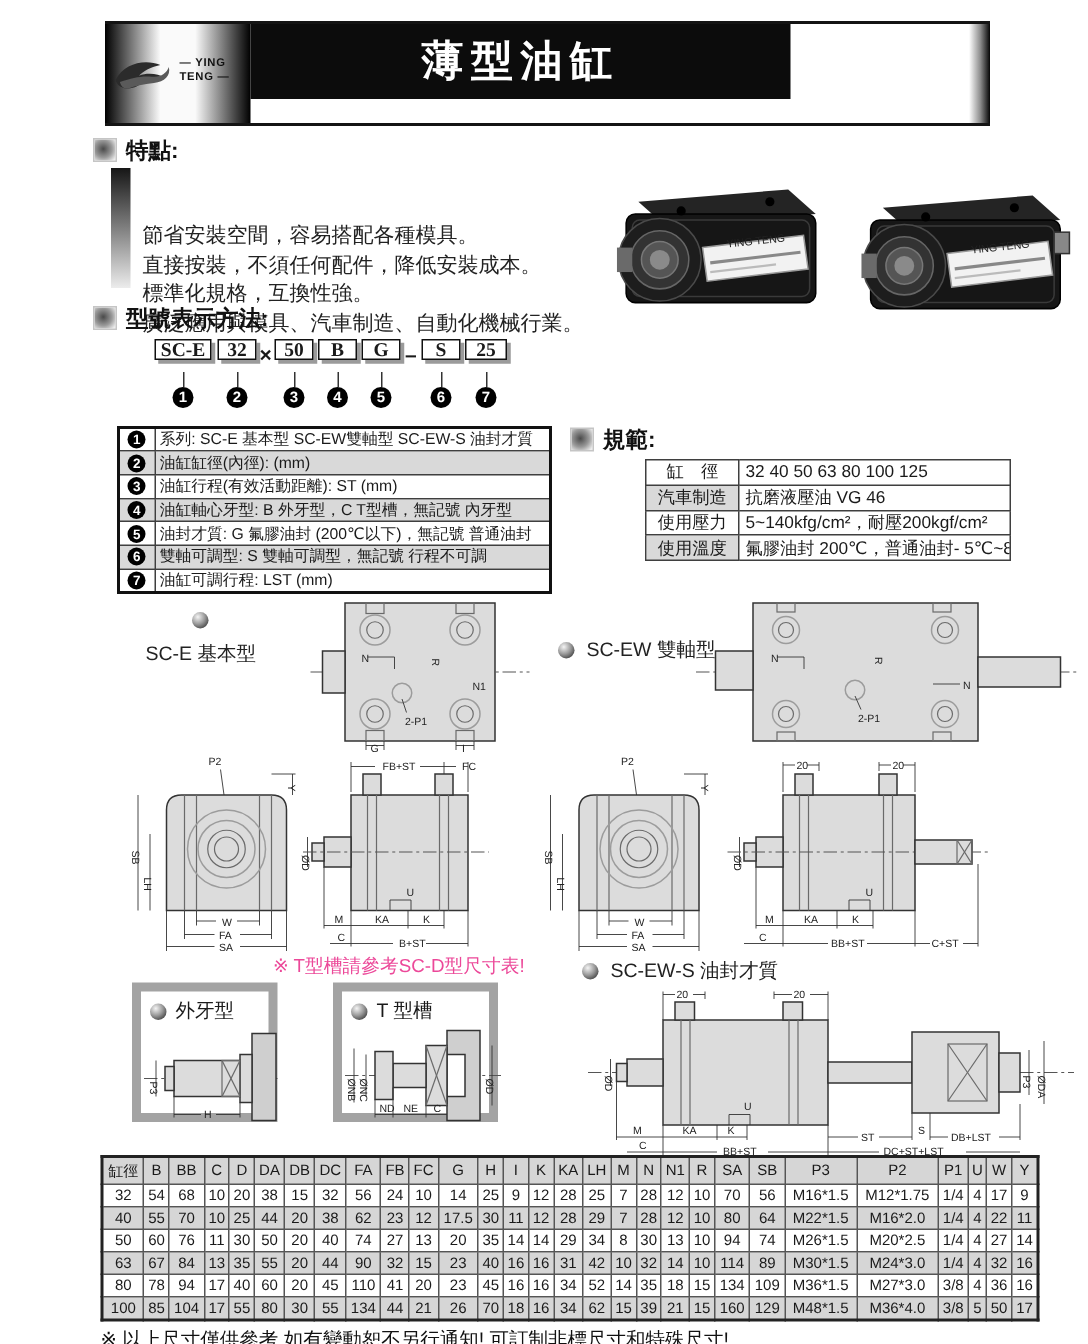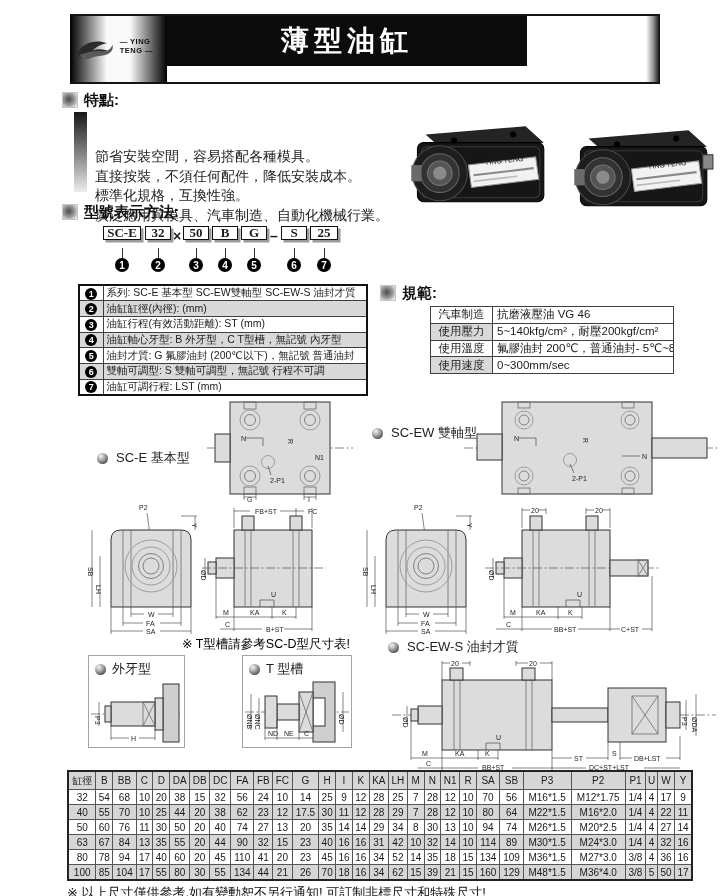--- a/index.html
+++ b/index.html
@@ -61,32 +61,32 @@
   .spec td.sp-l { width:62px; text-align:center; padding:0; }
   .spec tr:nth-child(even) td.sp-l { background:#d9d9d9; }
 
   
   .dim { width:626px; border:2px solid #222; table-layout:auto; }
   .dim th, .dim td { border:1px solid #555; font-size:10px; text-align:center;
                      white-space:nowrap; padding:1.5px 1px; font-weight:normal; }
   .dim thead th { background:#d6d6d6; }
   .dim tbody tr:nth-child(even) td { background:#d6d6d6; }
 
-  .note { font-size:12.5px; color:#000000; }
+  .note { font-size:12.5px; color:#ec4899; }
   .footer-note { font-size:13px; color:#111; white-space:nowrap; }
 
   
   svg text { font-family:"Liberation Sans","DejaVu Sans",sans-serif; font-size:7px; fill:#222; }
   .body { fill:#dcdcdc; stroke:#333; stroke-width:1; }
   .wall { fill:#cfcfcf; stroke:#333; stroke-width:1; }
   .lt   { fill:none; stroke:#9c9c9c; stroke-width:1; }
   .ln   { fill:none; stroke:#6a6a6a; stroke-width:.8; }
   .cl   { fill:none; stroke:#555; stroke-width:.7; stroke-dasharray:9 2.5 2 2.5; }
   .dim-l{ fill:none; stroke:#333; stroke-width:.6; }
-  .panel-box { border:1px solid #a3a3a3; background:#fff; }
+  .panel-box { border:6px solid #a3a3a3; background:#fff; }
   .panel-head { display:flex; align-items:center; gap:6px; font-size:13px; padding:4px 0 0 6px; }
 </style>
 </head>
 <body>
 
 <div class="abs" style="left:0;top:0;width:725px;height:896px;">
 
   <div class="abs header">
     <div class="abs logo-block">
       <svg width="70" height="34" viewBox="0 0 70 36">
@@ -206,40 +206,40 @@
           <td class="lg-n"><span class="numcirc sm">7</span></td>
           <td class="lg-t">油缸可調行程: LST (mm)</td>
         </tr>
   </tbody>
     </table>
 
   <div class="abs sec-icon" style="left:380px;top:285px;"></div>
   <div class="abs sec-head" style="left:402px;top:284px;">規範:</div>
   <table class="abs spec" style="left:430px;top:306px;">
     <tbody>
+        <tr>
+          <td class="sp-l">缸　徑</td>
+          <td>32 40 50 63 80 100 125</td>
+        </tr>
     <tr>
           <td class="sp-l">汽車制造</td>
           <td>抗磨液壓油 VG 46</td>
         </tr>
     <tr>
           <td class="sp-l">使用壓力</td>
           <td>5~140kfg/cm²，耐壓200kgf/cm²</td>
         </tr>
     <tr>
           <td class="sp-l">使用溫度</td>
           <td>氟膠油封 200℃，普通油封- 5℃~80℃</td>
         </tr>
-    <tr>
-          <td class="sp-l">使用速度</td>
-          <td>0~300mm/sec</td>
-        </tr>
   </tbody>
     </table>
 
-  <div class="abs dg-label" style="left:97px;top:449px;">
+  <div class="abs dg-label" style="left:97px;top:408px;flex-direction:column;">
     <span class="sphere"></span>
     <span>SC-E 基本型</span>
   </div>
 
   <svg class="abs" style="left:205px;top:396px;" width="150" height="106" viewBox="0 0 150 106">
     <line x1="2" y1="52" x2="148" y2="52" class="cl"></line>
     <rect x="25" y="6" width="100" height="92" class="body"></rect>
     <rect x="10" y="38" width="15" height="28" class="body"></rect>
     <rect x="39" y="6" width="12" height="7" class="ln"></rect>
       <rect x="99" y="6" width="12" height="7" class="ln"></rect>
@@ -485,21 +485,21 @@
       <line x1="10" y1="24" x2="10" y2="48" class="dim-l"></line>
       <text x="11" y="39" transform="rotate(90 9 36)">P3</text>
       <line x1="22" y1="48" x2="22" y2="62" class="dim-l"></line>
         <line x1="66" y1="52" x2="66" y2="62" class="dim-l"></line>
       <line x1="22" y1="60" x2="40" y2="60" class="dim-l"></line>
         <line x1="50" y1="60" x2="66" y2="60" class="dim-l"></line>
       <text x="42" y="62.5">H</text>
     </svg>
   </div>
 
-  <div class="abs panel-box" style="left:222px;top:655px;width:110px;height:93px;margin-left:20px;">
+  <div class="abs panel-box" style="left:222px;top:655px;width:110px;height:93px;">
     <div class="panel-head">
       <span class="sphere"></span>
       <span>T 型槽</span>
     </div>
     <svg width="108" height="68" viewBox="0 0 108 68">
       <line x1="2" y1="34" x2="106" y2="34" class="cl"></line>
       <rect x="70" y="4" width="22" height="60" class="wall"></rect>
       <rect x="70" y="20" width="12" height="28" fill="#fff" stroke="#333" stroke-width="1"></rect>
       <rect x="56" y="14" width="14" height="40" class="body"></rect>
       <line x1="56" y1="14" x2="70" y2="54" class="ln"></line>

